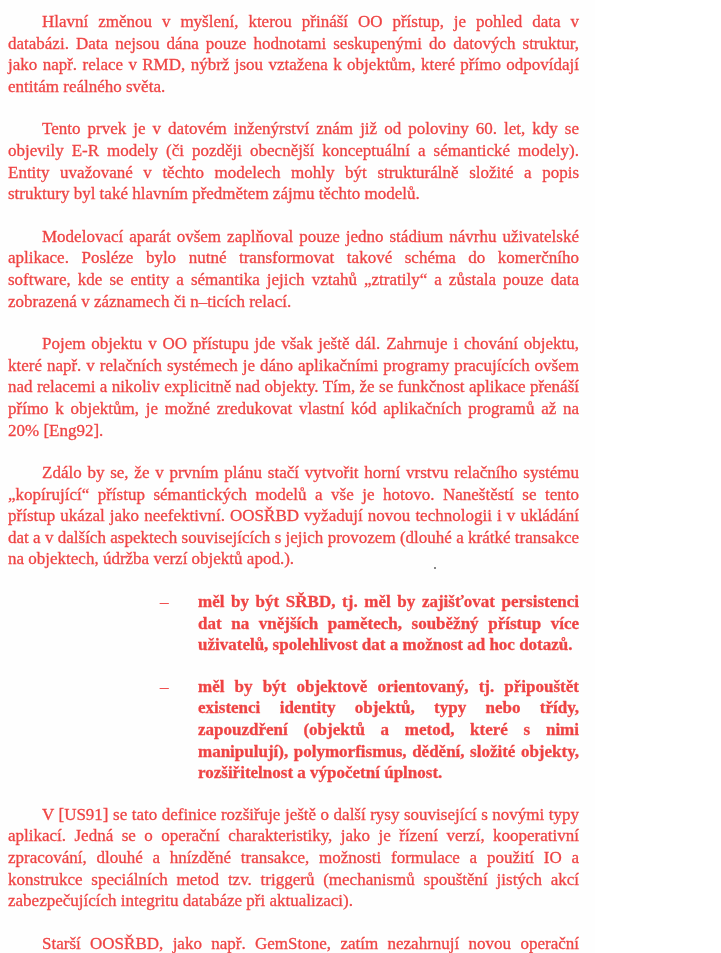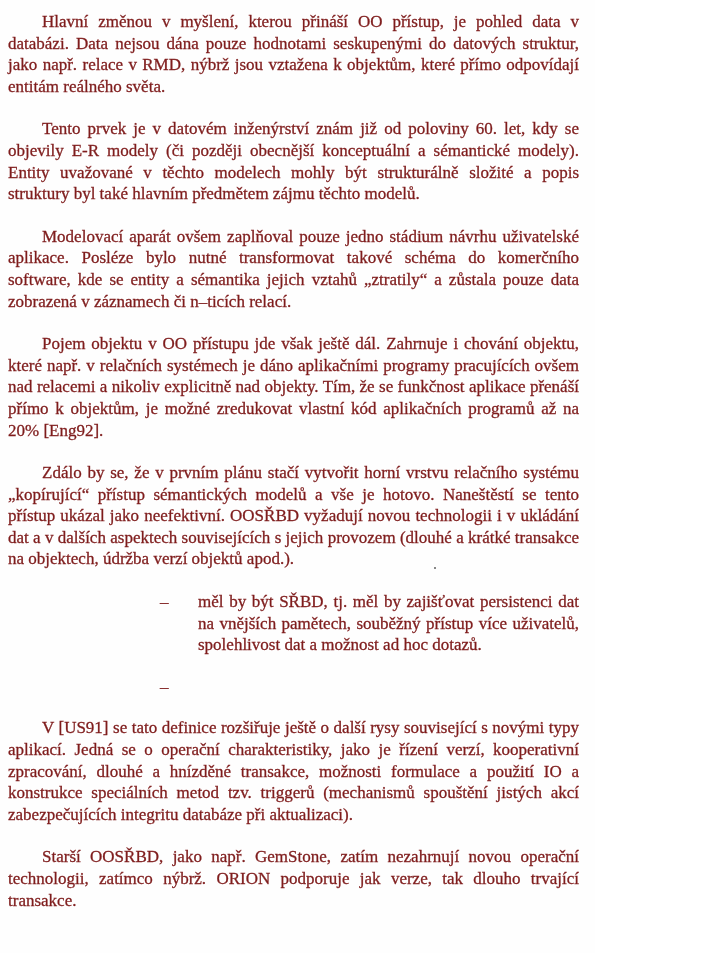--- a/index.html
+++ b/index.html
@@ -10,21 +10,21 @@
   .page {
     position: relative;
     width: 595px;
     height: 953px;
     box-sizing: border-box;
     background: #fefefe;
     padding: 11px 16px 0 8px;
     font-family: "Liberation Serif", serif;
     font-size: 17px;
     line-height: 21.6px;
-    color: #7f1d1d;
+    color: #ef4444;
     overflow: hidden;
   }
   .doc-body {
     -webkit-text-stroke: 0.3px currentColor;
   }
   .para {
     margin: 0 0 21px 0;
     text-align: justify;
     text-indent: 34px;
   }
@@ -33,20 +33,21 @@
     margin: 0 0 20px 0;
     padding-left: 152px;
   }
   .bullet-marker {
     flex: none;
     width: 38px;
   }
   .bullet-text {
     flex: 1;
     text-align: justify;
+    font-weight: bold;
   }
   .speck {
     position: absolute;
     background: #2a2a2a;
     border-radius: 50%;
     width: 3px;
     height: 3px;
     opacity: 0.75;
   }
 </style>
@@ -59,20 +60,21 @@
       <p class="para">Tento prvek je v datovém inženýrství znám již od poloviny 60. let, kdy se objevily E-R modely (či později obecnější konceptuální a sémantické modely). Entity uvažované v těchto modelech mohly být strukturálně složité a popis struktury byl také hlavním předmětem zájmu těchto modelů.</p>
       <p class="para">Modelovací aparát ovšem zaplňoval pouze jedno stádium návrhu uživatelské aplikace. Posléze bylo nutné transformovat takové schéma do komerčního software, kde se entity a sémantika jejich vztahů „ztratily“ a zůstala pouze data zobrazená v záznamech či n–ticích relací.</p>
       <p class="para">Pojem objektu v OO přístupu jde však ještě dál. Zahrnuje i chování objektu, které např. v relačních systémech je dáno aplikačními programy pracujících ovšem nad relacemi a nikoliv explicitně nad objekty. Tím, že se funkčnost aplikace přenáší přímo k objektům, je možné zredukovat vlastní kód aplikačních programů až na 20% [Eng92].</p>
       <p class="para">Zdálo by se, že v prvním plánu stačí vytvořit horní vrstvu relačního systému „kopírující“ přístup sémantických modelů a vše je hotovo. Naneštěstí se tento přístup ukázal jako neefektivní. OOSŘBD vyžadují novou technologii i v ukládání dat a v dalších aspektech souvisejících s jejich provozem (dlouhé a krátké transakce na objektech, údržba verzí objektů apod.).</p>
       <div class="bullet-item">
         <span class="bullet-marker">–</span>
         <span class="bullet-text">měl by být SŘBD, tj. měl by zajišťovat persistenci dat na vnějších pamětech, souběžný přístup více uživatelů, spolehlivost dat a možnost ad hoc dotazů.</span>
       </div>
       <div class="bullet-item">
         <span class="bullet-marker">–</span>
+        <span class="bullet-text">měl by být objektově orientovaný, tj. připouštět existenci identity objektů, typy nebo třídy, zapouzdření (objektů a metod, které s nimi manipulují), polymorfismus, dědění, složité objekty, rozšiřitelnost a výpočetní úplnost.</span>
       </div>
       <p class="para">V [US91] se tato definice rozšiřuje ještě o další rysy související s novými typy aplikací. Jedná se o operační charakteristiky, jako je řízení verzí, kooperativní zpracování, dlouhé a hnízděné transakce, možnosti formulace a použití IO a konstrukce speciálních metod tzv. triggerů (mechanismů spouštění jistých akcí zabezpečujících integritu databáze při aktualizaci).</p>
       <p class="para">Starší OOSŘBD, jako např. GemStone, zatím nezahrnují novou operační technologii, zatímco nýbrž. ORION podporuje jak verze, tak dlouho trvající transakce.</p>
     </div>
 
   <div class="speck" style="left:612px; top:251px;"></div>
   <div class="speck" style="left:434px; top:567px; width:2px; height:2px;"></div>
   <div class="speck" style="left:540px; top:519px; width:2px; height:2px;"></div>
   <div class="speck" style="left:612px; top:875px; width:2px; height:2px;"></div>
 </div>

